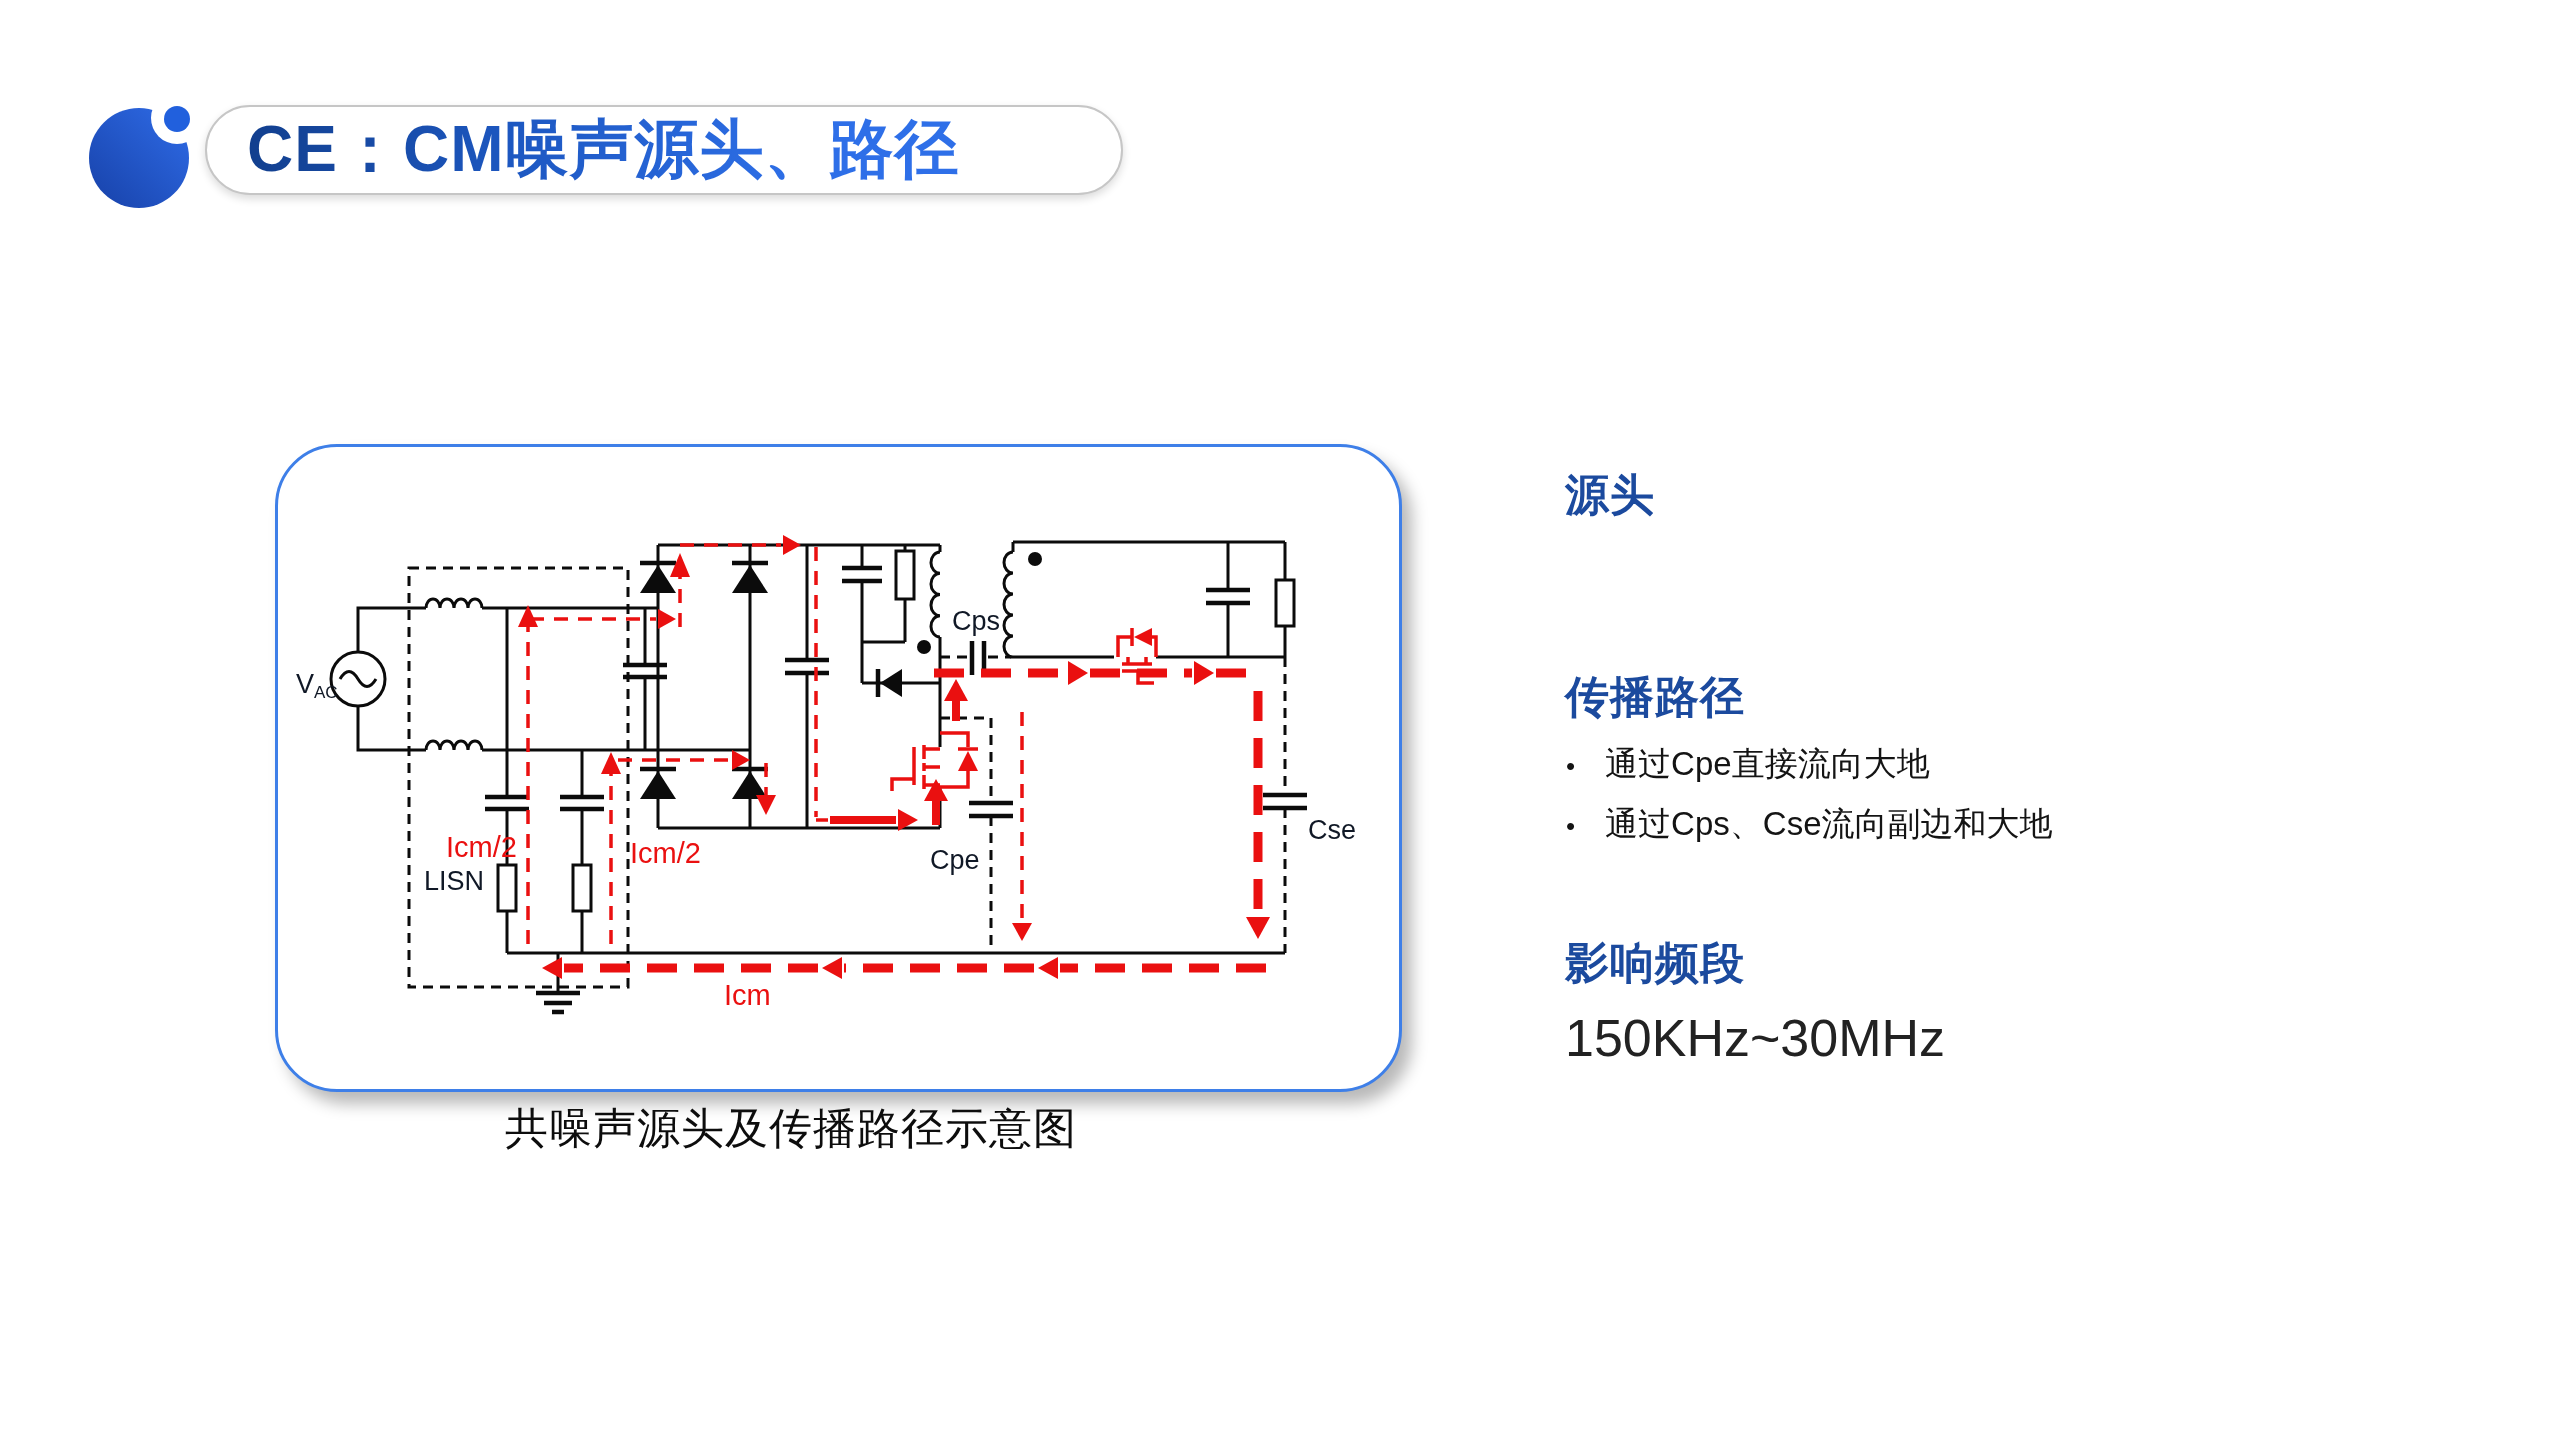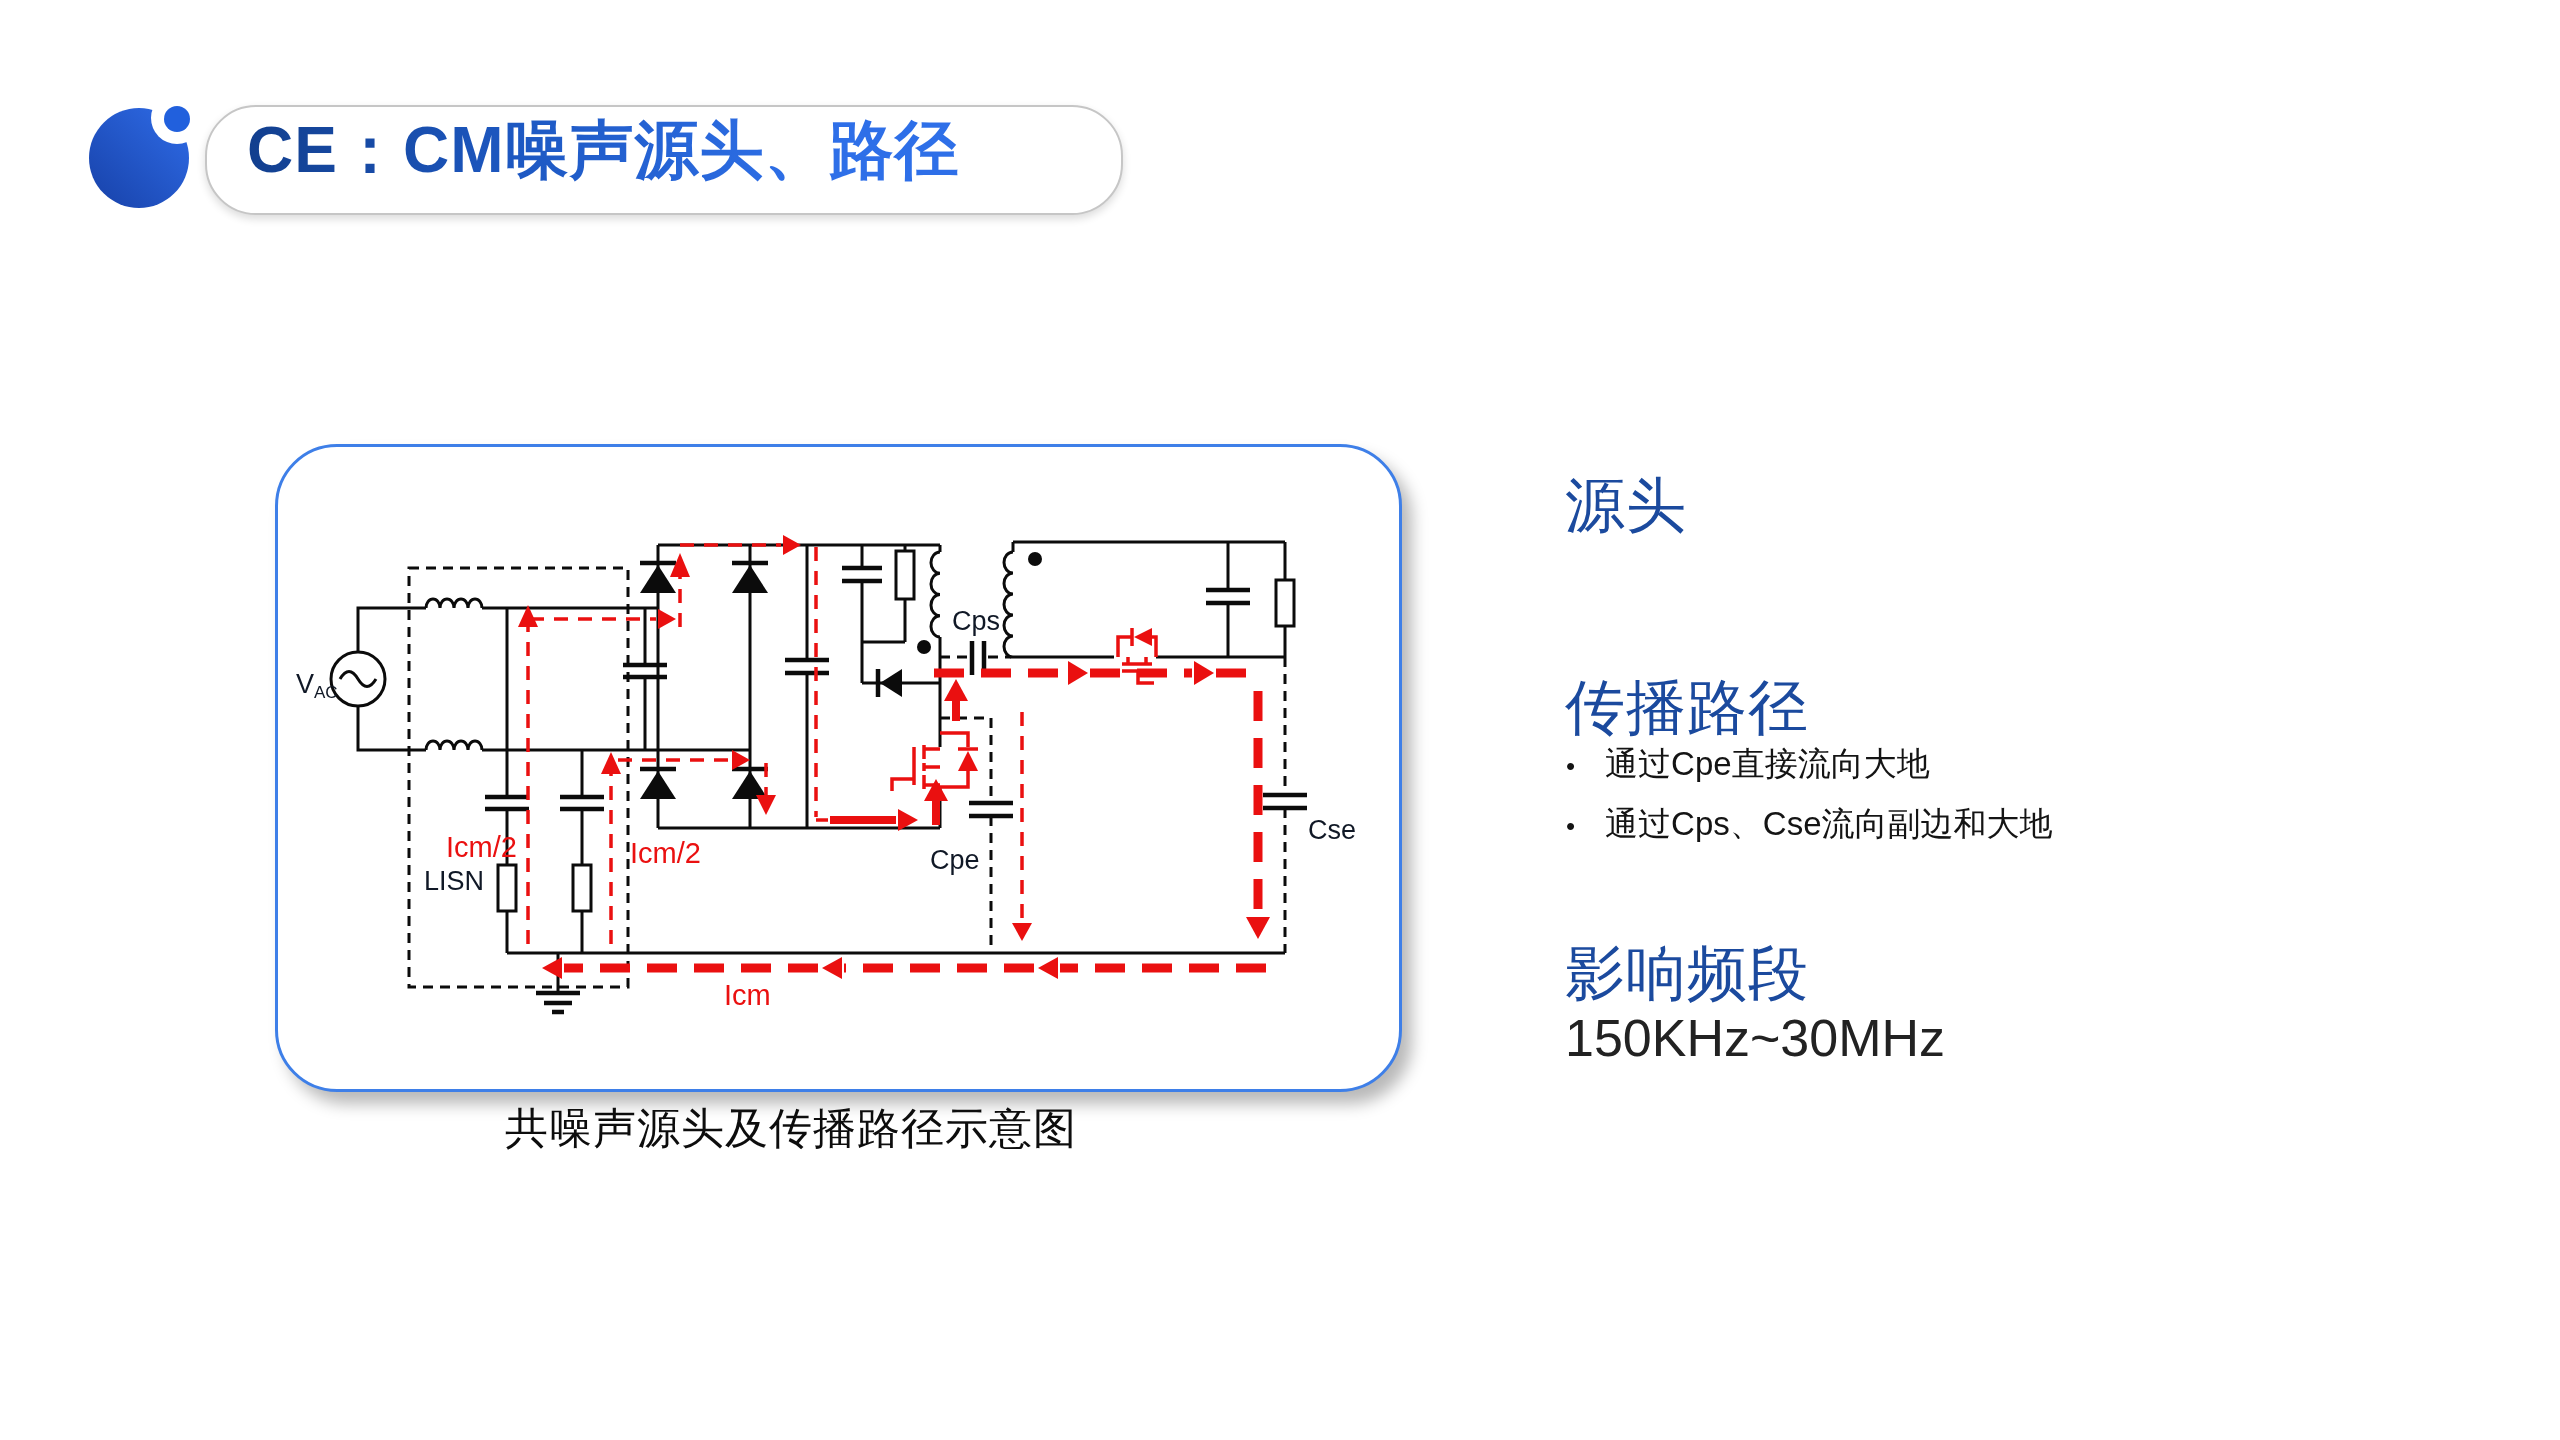--- a/index.html
+++ b/index.html
@@ -8,43 +8,43 @@
   }
   *{margin:0;padding:0;box-sizing:border-box}
   html,body{background:#fff}
   body{font-family:"Liberation Sans","DejaVu Sans",sans-serif;}
   .slide{position:relative;width:2560px;height:1440px;background:#fff;overflow:hidden}
 
   
   .ball-svg{position:absolute;left:84px;top:64px;width:120px;height:150px}
 
   
-  .title-pill{position:absolute;left:205px;top:105px;width:918px;height:110px;
+  .title-pill{position:absolute;left:205px;top:105px;width:918px;height:90px;
     background:#fff;border:2px solid #c6c6c6;border-radius:51px;
-    box-shadow:0 4px 8px rgba(0,0,0,.14);display:flex;align-items:flex-start;padding-left:40px}
+    box-shadow:0 4px 8px rgba(0,0,0,.14);display:flex;align-items:flex-end;padding-left:40px}
   .title-text{font-size:64px;font-weight:700;letter-spacing:1px;color:var(--title-bright);
     background:linear-gradient(90deg,var(--title-dark) 0%,#1d58c2 38%,var(--title-bright) 78%);
     -webkit-background-clip:text;background-clip:text;-webkit-text-fill-color:transparent;white-space:nowrap}
 
   
   .brand{position:absolute;left:2160px;top:28px;width:396px;height:110px}
   .brand-glyph{position:absolute;left:2px;top:5px;width:74px;height:86px}
   .brand-name{position:absolute;left:86px;top:0px;font-size:45px;font-weight:700;color:var(--brand-navy);letter-spacing:0.5px}
   .brand-reg{font-size:15px;vertical-align:baseline;color:var(--brand-navy)}
   .brand-cn{position:absolute;left:88px;top:52px;font-size:29px;font-weight:700;color:var(--brand-navy);letter-spacing:8px}
 
   
   .card{position:absolute;left:275px;top:444px;width:1127px;height:648px;background:#fff;
     border:3px solid var(--box-border);border-radius:62px;box-shadow:10px 12px 16px rgba(0,0,0,.28)}
   .card svg{position:absolute;left:0;top:0;width:1121px;height:642px}
 
   .caption{position:absolute;left:505px;top:1100px;font-size:43px;color:#0d0d0d;letter-spacing:1px}
 
   
-  .h-blue{position:absolute;font-size:60px;font-weight:400;color:var(--heading-blue);letter-spacing:1px}
+  .h-blue{position:absolute;font-size:44px;font-weight:700;color:var(--heading-blue);letter-spacing:1px}
   .body-text{position:absolute;font-size:33px;color:var(--ink)}
   .freq-text{position:absolute;font-size:52px;color:#222}
   .bullet-row{position:absolute;font-size:33px;color:var(--ink);display:flex;align-items:baseline}
   .bullet-dot{font-size:26px;margin-right:30px;color:var(--ink)}
 
   
   .bk{stroke:#0b0b0b;stroke-width:3;fill:none}
   .bk4{stroke:#0b0b0b;stroke-width:4.5;fill:none}
   .bf{fill:#0b0b0b;stroke:none}
   .bdash{stroke:#0b0b0b;stroke-width:3;fill:none;stroke-dasharray:10 7}

